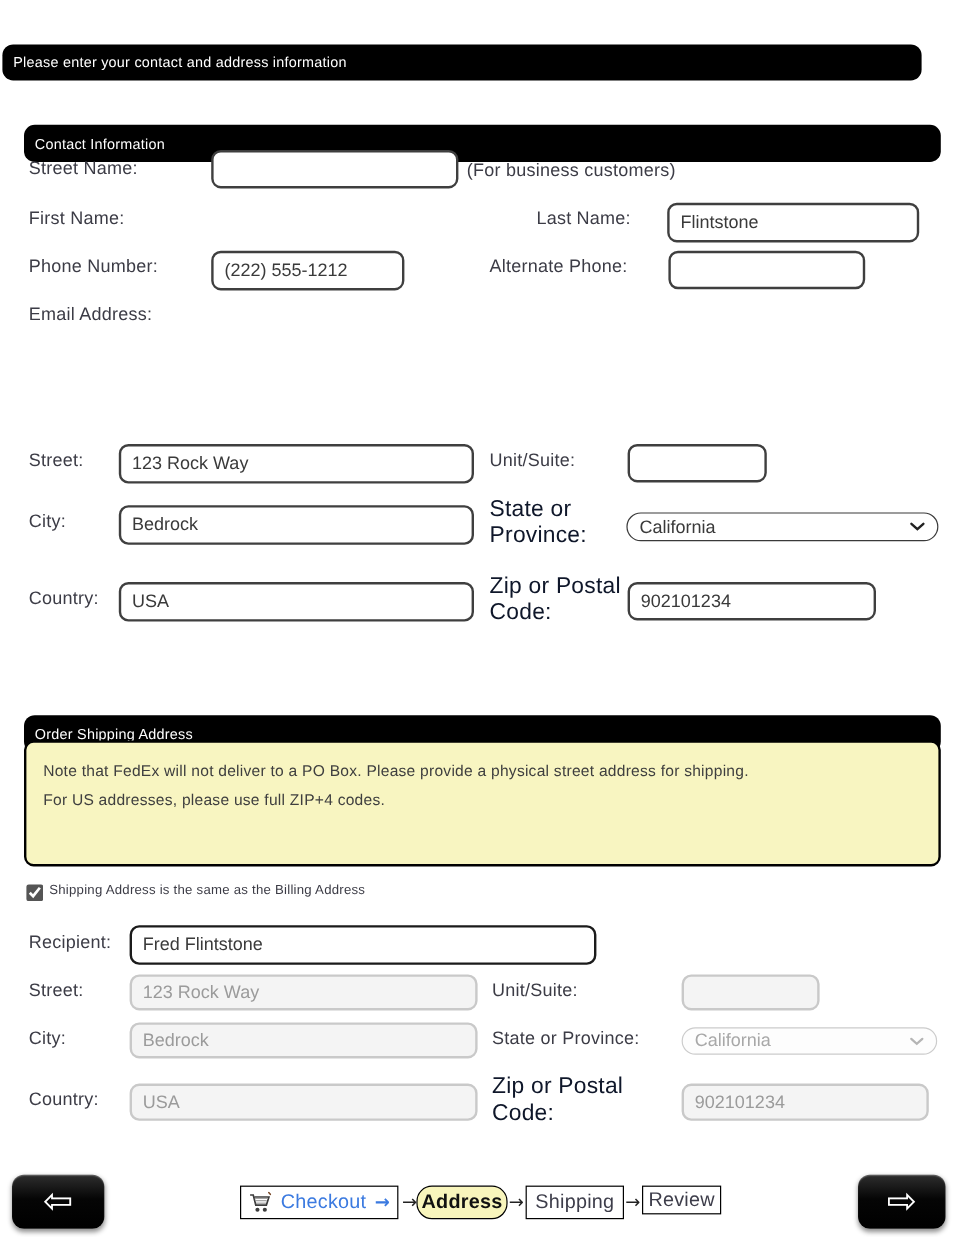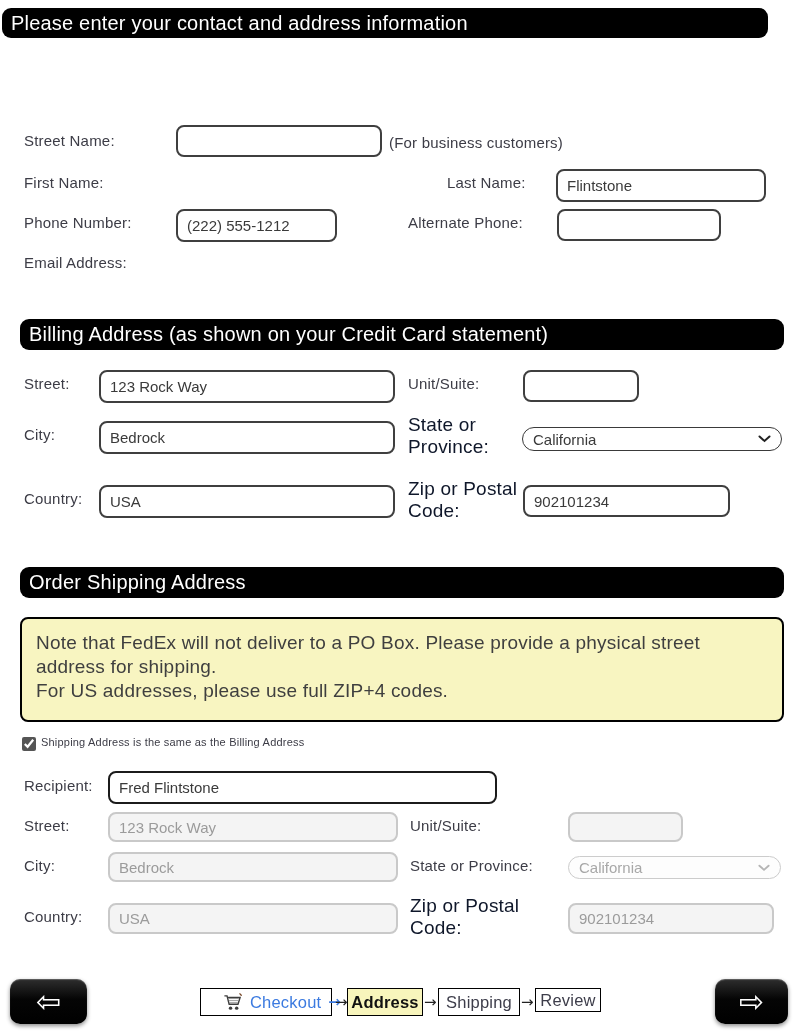--- a/index.html
+++ b/index.html
@@ -1,72 +1,72 @@
 <!DOCTYPE html>
 <html><head>
 <meta charset="utf-8">
 <style>
   html,body{margin:0;padding:0;background:#fff;}
   body{font-family:"Liberation Sans","DejaVu Sans",sans-serif;color:#3c3c46;}
   #page{position:relative;width:800px;height:1031px;background:#fff;overflow:hidden;}
   .abs{position:absolute;box-sizing:border-box;}
-  .bar{background:#000;color:#fff;border-radius:9px;font-size:20px;letter-spacing:.2px;
-       display:flex;align-items:center;padding-left:9px;font-weight:400;}
+  .bar{background:#000;color:#fff;border-radius:9px;font-size:12px;letter-spacing:.2px;
+       display:flex;align-items:center;padding-left:9px;font-weight:400;margin-top:29px;}
   .lbl{font-size:15px;color:#3c3c46;letter-spacing:.2px;white-space:nowrap;}
   .lbl2{font-size:19px;color:#0f172a;letter-spacing:.2px;line-height:22px;}
   .inp{border:2px solid #3f3f3f;border-radius:8px;background:#fff;color:#3a3a3a;
        font-family:"Liberation Sans","DejaVu Sans",sans-serif;font-size:15px;padding:0 9px;outline:none;}
   .inp.focus{border-color:#1b1b1b;}
   .inp:disabled,.inp.dis{border:2px solid #c9c9c9;background:#f4f4f4;color:#9b9b9b;}
   .selbox{border:1.5px solid #3a3a3a;border-radius:12px;background:#fff;color:#3a3a3a;
        font-size:15px;display:flex;align-items:center;padding:0 10px;justify-content:space-between;cursor:default;}
   .selbox.dis{border-color:#cccccc;color:#a8a8a8;background:#fdfdfd;}
   .selbox svg{flex:0 0 auto;}
   .notebox{background:#f8f5c1;border:2px solid #000;border-radius:8px;color:#3f3f3f;
-       font-size:19px;line-height:24px;padding:12px 14px;letter-spacing:.2px;}
+       font-size:13px;line-height:24px;padding:12px 14px;letter-spacing:.2px;}
   .navbtn{background:linear-gradient(180deg,#2e2e2e 0%,#050505 45%,#000 100%);border:none;border-radius:10px;
        color:#fff;display:flex;align-items:center;justify-content:center;cursor:pointer;
        box-shadow:0 2px 4px rgba(0,0,0,.45), inset 0 1px 1px rgba(255,255,255,.25);}
   .navbtn span{font-family:"DejaVu Sans",sans-serif;font-size:30px;line-height:1;color:#fff;}
   .crumbbox{border:1px solid #000;background:#fff;display:flex;align-items:center;justify-content:center;
        font-size:16.5px;color:#3d3d4a;letter-spacing:.2px;}
   .crumbbox.current{background:#f8f5bc;color:#111;font-weight:bold;}
-  .crumbbox.checkout{justify-content:flex-start;padding:0 22px;gap:7px;}
+  .crumbbox.checkout{justify-content:center;padding:0 8px;gap:7px;}
   .link{color:#3b7ae0;text-decoration:none;font-size:16.5px;}
   .conn{font-family:"DejaVu Sans",sans-serif;font-size:15px;color:#222;}
   .chk{width:14px;height:14px;accent-color:#555;margin:0;}
 </style>
 </head>
 <body>
 
 <div id="page">
 
   <div class="abs bar" style="left:2px;top:8px;width:766px;height:30px;">
     <span>Please enter your contact and address information</span>
   </div>
 
+  <div class="abs bar" style="left:20px;top:75px;width:764px;height:31px;">
+    <span>Contact Information</span>
+  </div>
 
   <div class="abs lbl" style="left:24px;top:132px;">Street Name:</div>
   <input class="abs inp" style="left: 176px; top: 125px; width: 206px; height: 32px;" value="">
   <div class="abs lbl" style="left:389px;top:134px;">(For business customers)</div>
 
   <div class="abs lbl" style="left:24px;top:174px;">First Name:</div>
   <div class="abs lbl" style="left:408px;top:174px;margin-left:39px;">Last Name:</div>
   <input class="abs inp" style="left: 556px; top: 169px; width: 210px; height: 33px;" value="Flintstone">
 
   <div class="abs lbl" style="left:24px;top:214px;">Phone Number:</div>
   <input class="abs inp" style="left: 176px; top: 209px; width: 161px; height: 33px;" value="(222) 555-1212">
   <div class="abs lbl" style="left:408px;top:214px;">Alternate Phone:</div>
   <input class="abs inp" style="left: 557px; top: 209px; width: 164px; height: 32px;" value="">
 
   <div class="abs lbl" style="left:24px;top:254px;">Email Address:</div>
 
-  <div class="abs bar" style="left:20px;top:319px;width:764px;height:31px;">
-    <span>Billing Address (as shown on your Credit Card statement)</span>
-  </div>
 
   <div class="abs lbl" style="left:24px;top:375px;">Street:</div>
   <input class="abs inp" style="left: 99px; top: 370px; width: 296px; height: 33px;" value="123 Rock Way">
   <div class="abs lbl" style="left:408px;top:375px;">Unit/Suite:</div>
   <input class="abs inp" style="left: 523px; top: 370px; width: 116px; height: 32px;" value="">
 
   <div class="abs lbl" style="left:24px;top:426px;">City:</div>
   <input class="abs inp" style="left: 99px; top: 421px; width: 296px; height: 33px;" value="Bedrock">
   <div class="abs lbl2" style="left:408px;top:414px;">
     <span>State or</span><br>
@@ -142,21 +142,21 @@
         <circle cx="16.5" cy="18.5" r="2.1" fill="#3c3c3c"></circle>
         <path d="M20.5 1 l1.6 1.8" stroke="#7a4a2a" stroke-width="1.6" stroke-linecap="round"></path>
       </svg>
     </span>
     <a class="link" href="#">Checkout</a>
     <span class="link conn" style="color:#3b7ae0;font-weight:bold;">→</span>
   </div>
 
   <span class="abs conn" style="left:335px;top:993px;">→</span>
 
-  <div class="abs crumbbox current" style="left:347px;top:988px;width:76px;height:28px;">
+  <div class="abs crumbbox current" style="left:347px;top:988px;width:76px;height:28px;border-radius:13px;">
     <span>Address</span>
   </div>
 
   <span class="abs conn" style="left:424px;top:993px;">→</span>
 
   <div class="abs crumbbox" style="left:438px;top:988px;width:82px;height:28px;">
     <span>Shipping</span>
   </div>
 
   <span class="abs conn" style="left:521px;top:993px;">→</span>

